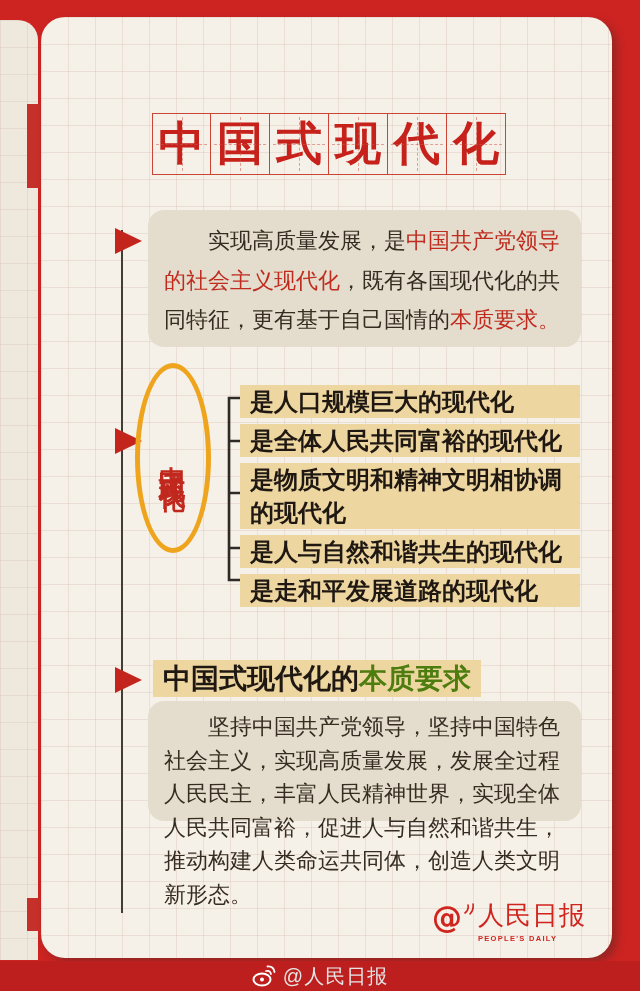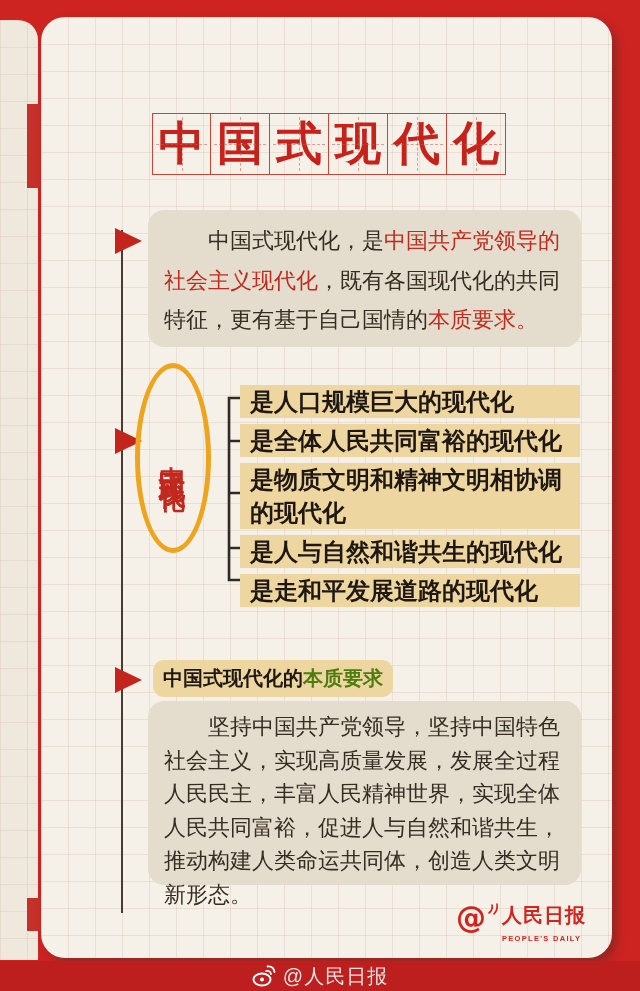--- a/index.html
+++ b/index.html
@@ -73,21 +73,21 @@
   .tri.t2 { top:411px; }
   .tri.t3 { top:650px; }
   
   .panel {
     position:absolute; left:107px; width:433px;
     background:#e4ddcd; border-radius:16px;
     color:#362c22; font-size:22px;
   }
   .panel p { text-indent:2em; }
   .panel.intro { top:193px; height:137px; padding:11px 16px 0 16px; line-height:39.5px; }
-  .panel.essence-body { top:684px; height:184px; padding:9px 16px 0 16px; line-height:33.5px; }
+  .panel.essence-body { top:684px; height:120px; padding:9px 16px 0 16px; line-height:33.5px; }
   .red { color:#bf2b1e; }
   
   .oval {
     position:absolute; left:94px; top:346px; width:76px; height:190px;
     border:5px solid #efa41e; border-radius:50%;
     display:flex; align-items:center; justify-content:center;
   }
   .oval-label {
     writing-mode:vertical-rl; text-orientation:upright;
     font-weight:bold; font-size:26px; letter-spacing:4px; color:#c1281e;
@@ -99,32 +99,32 @@
     background:#eed6a1; color:#1f1812;
     font-size:24px; font-weight:600; line-height:33px;
     padding:0 16px 0 10px; margin-top:6px;
   }
   .ditem:first-child { margin-top:2px; }
   
   .essence-head {
     position:absolute; left:112px; top:643px; height:37px;
     display:inline-flex; align-items:center;
     background:#eed6a1; padding:0 10px;
-    font-size:20px; font-weight:bold; color:#1f1812; white-space:nowrap;border-radius:11px;
+    font-size:28px; font-weight:bold; color:#1f1812; white-space:nowrap;
   }
   .essence-head .red { color:#4d7c0f; }
   
   .pd-logo {
     position:absolute; right:26px; top:886px;
     display:flex; align-items:flex-start; gap:3px; color:#d0241e;
   }
   .pd-at { font-size:30px; font-weight:bold; line-height:30px; font-family:"DejaVu Sans", sans-serif; }
   .pd-waves { margin-left:-2px; margin-top:-2px; }
   .pd-text { display:flex; flex-direction:column; margin-top:1px; }
-  .pd-name { font-size:20px; font-weight:bold; line-height:22px; letter-spacing:1px; }
+  .pd-name { font-size:26px; font-weight:normal; line-height:22px; letter-spacing:1px; }
   .pd-sub { font-size:7.5px; font-weight:bold; letter-spacing:1.3px; margin-top:8px; }
   
   .footer-bar {
     position:absolute; left:0; bottom:0; width:640px; height:30px;
     background:#bd1f1e; display:flex; align-items:center; justify-content:center; gap:7px;
     z-index:4;
   }
   .footer-handle { color:#e5e5e5; font-size:20px; letter-spacing:1px; }
 </style>
 </head>
@@ -144,21 +144,21 @@
     <div class="tcell">代</div>
     <div class="tcell">化</div>
   </div>
 
   <div class="vline"></div>
   <div class="tri t1"></div>
   <div class="tri t2"></div>
   <div class="tri t3"></div>
 
   <div class="panel intro">
-    <p><span>中国式现代化，是</span><span class="red">中国共产党领导的社会主义现代化</span><span>，既有各国现代化的共同特征，更有基于自己国情的</span><span class="red">本质要求。</span></p>
+    <p><span>实现高质量发展，是</span><span class="red">中国共产党领导的社会主义现代化</span><span>，既有各国现代化的共同特征，更有基于自己国情的</span><span class="red">本质要求。</span></p>
   </div>
 
   <div class="oval">
     <div class="oval-label">中国式现代化</div>
   </div>
 
   <svg class="bracket" width="24" height="190" viewBox="0 0 24 190">
     <path d="M21 3 H4 V185 H21 M4 46 H15 M4 98 H15 M4 153 H15" fill="none" stroke="#2e2a26" stroke-width="2.6" stroke-linecap="round"></path>
   </svg>
 

